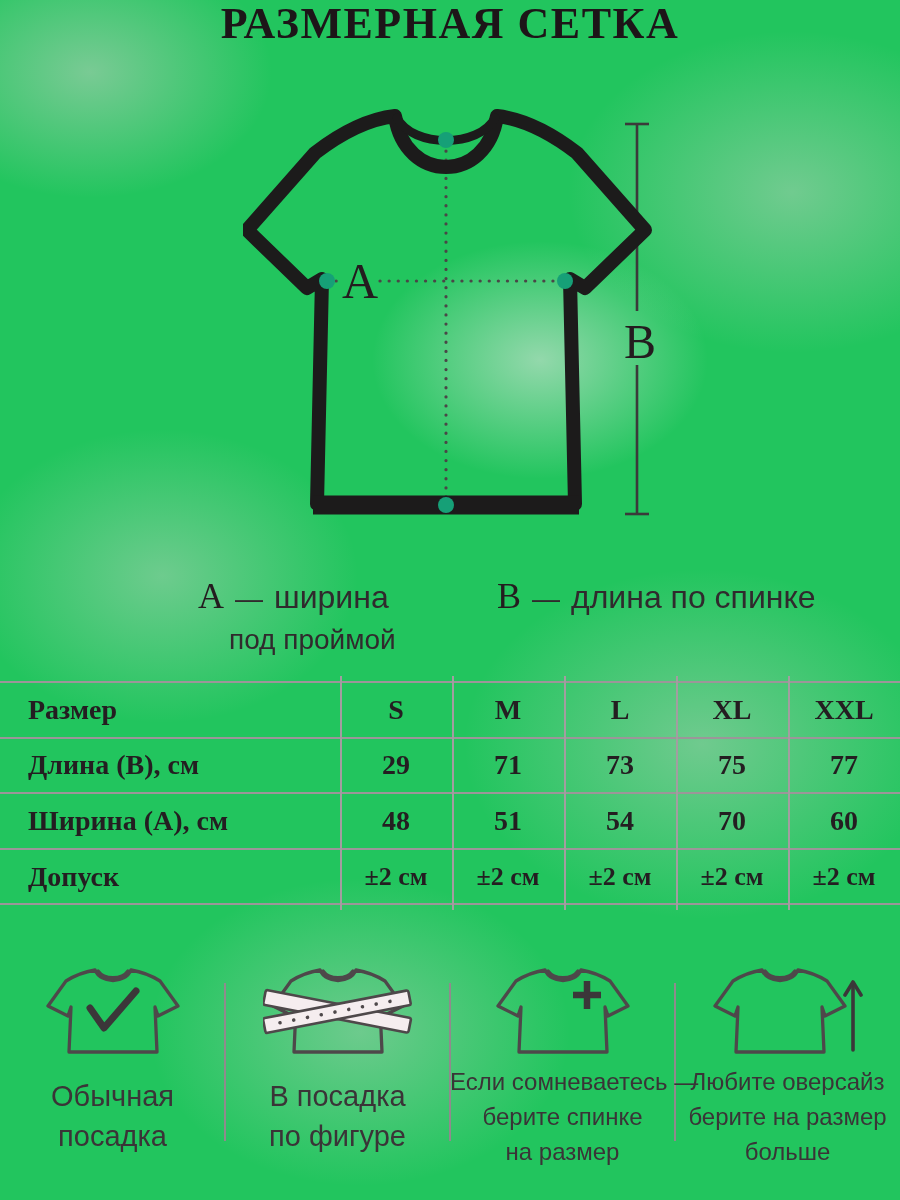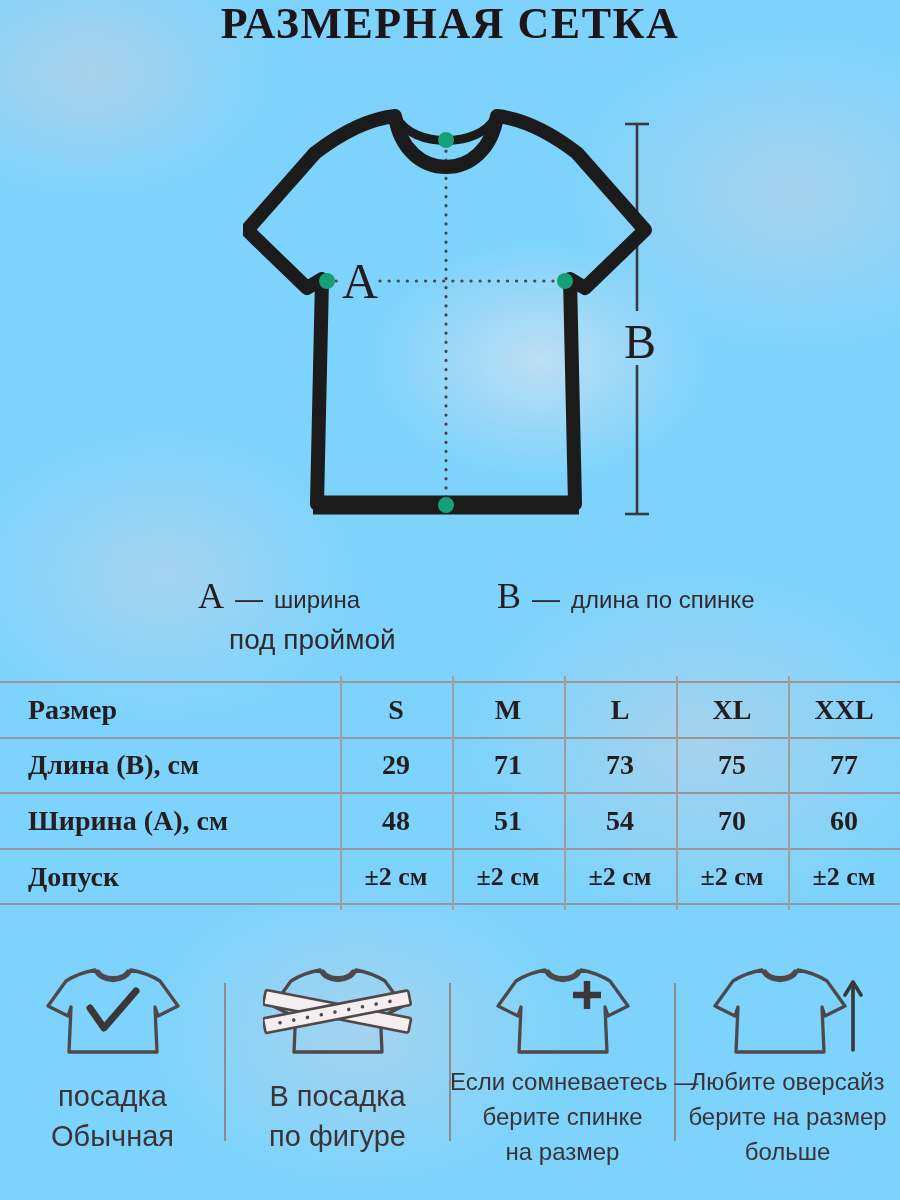--- a/index.html
+++ b/index.html
@@ -1,18 +1,18 @@
 <!DOCTYPE html>
 <html><head>
 <meta charset="utf-8">
 <style>
   html,body{margin:0;padding:0;}
   .page{
     position:relative;width:900px;height:1200px;overflow:hidden;
-    background:#7dd3fc;
+    background:#22c55e;
     font-family:"Liberation Serif", serif;
   }
   .page::before{
     content:"";position:absolute;inset:0;pointer-events:none;
     background:
       radial-gradient(260px 180px at 10% 6%, rgba(227,209,214,.45), transparent 70%),
       radial-gradient(320px 230px at 88% 16%, rgba(230,212,217,.40), transparent 70%),
       radial-gradient(280px 210px at 18% 48%, rgba(232,214,219,.38), transparent 70%),
       radial-gradient(340px 250px at 78% 62%, rgba(228,210,215,.40), transparent 70%),
       radial-gradient(300px 220px at 40% 86%, rgba(230,212,217,.38), transparent 70%),
@@ -26,21 +26,21 @@
   .diagram{position:absolute;left:243px;top:108px;width:432px;height:418px;}
   .svg-serif{font-family:"Liberation Serif", serif;}
 
   
   .legend{position:absolute;color:#302a2d;}
   .legend-a{left:198px;top:575px;}
   .legend-b{left:497px;top:575px;}
   .legend .line1{display:flex;align-items:baseline;}
   .legend-letter{font-family:"Liberation Serif", serif;font-size:36px;color:#241c1f;}
   .legend-dash{font-family:"Liberation Sans", sans-serif;font-size:28px;margin:0 11px;color:#302a2d;}
-  .legend-text{font-family:"Liberation Sans", sans-serif;font-size:24px;color:#302a2d;}
+  .legend-text{font-family:"Liberation Sans", sans-serif;font-size:32px;color:#302a2d;}
   .legend .line2{font-family:"Liberation Sans", sans-serif;font-size:28px;margin-left:31px;margin-top:7px;color:#302a2d;}
 
   
   .size-table{position:absolute;left:0;top:681px;width:900px;height:274px;}
   .hline{position:absolute;left:0;width:900px;height:2px;background:#9c9699;}
   .vline{position:absolute;top:-5px;height:234px;width:2px;background:#a39da0;}
   .trow{position:absolute;left:0;width:900px;height:55px;display:grid;
         grid-template-columns:340px 112px 112px 112px 112px 112px;align-items:center;}
   .tlabel{padding-left:28px;font-size:28px;font-weight:600;color:#241e21;}
   .tval{text-align:center;font-size:28px;font-weight:600;color:#241e21;}
@@ -159,22 +159,22 @@
 
   <div class="fit" style="left:0">
     <svg class="fit-icon" width="150" height="100" viewBox="0 0 150 100">
       <g fill="none" stroke="#4e484a" stroke-width="3.3" stroke-linejoin="round" stroke-linecap="round">
         <path d="M 57 8 C 45 10 36 14 28 19 L 10 44 L 30 54 L 33 45 L 31 90 L 119 90 L 117 45 L 120 54 L 140 44 L 122 19 C 114 14 105 10 93 8 C 87 22 63 22 57 8 Z"></path>
         <path d="M 60 9 C 66 18 84 18 90 9"></path>
       </g>
       <path d="M 52 46 L 66 66 L 98 29" fill="none" stroke="#3b3739" stroke-width="7" stroke-linecap="round" stroke-linejoin="round"></path>
     </svg>
     <div class="fit-caption two">
+      <div>Обычная</div>
       <div>посадка</div>
-      <div>Обычная</div>
     </div>
   </div>
 
   <div class="fit" style="left:225px">
     <svg class="fit-icon" width="150" height="100" viewBox="0 0 150 100">
       <g fill="none" stroke="#4e484a" stroke-width="3.3" stroke-linejoin="round" stroke-linecap="round">
         <path d="M 57 8 C 45 10 36 14 28 19 L 10 44 L 30 54 L 33 45 L 31 90 L 119 90 L 117 45 L 120 54 L 140 44 L 122 19 C 114 14 105 10 93 8 C 87 22 63 22 57 8 Z"></path>
         <path d="M 60 9 C 66 18 84 18 90 9"></path>
       </g>
       <g transform="rotate(11 75 50)">

